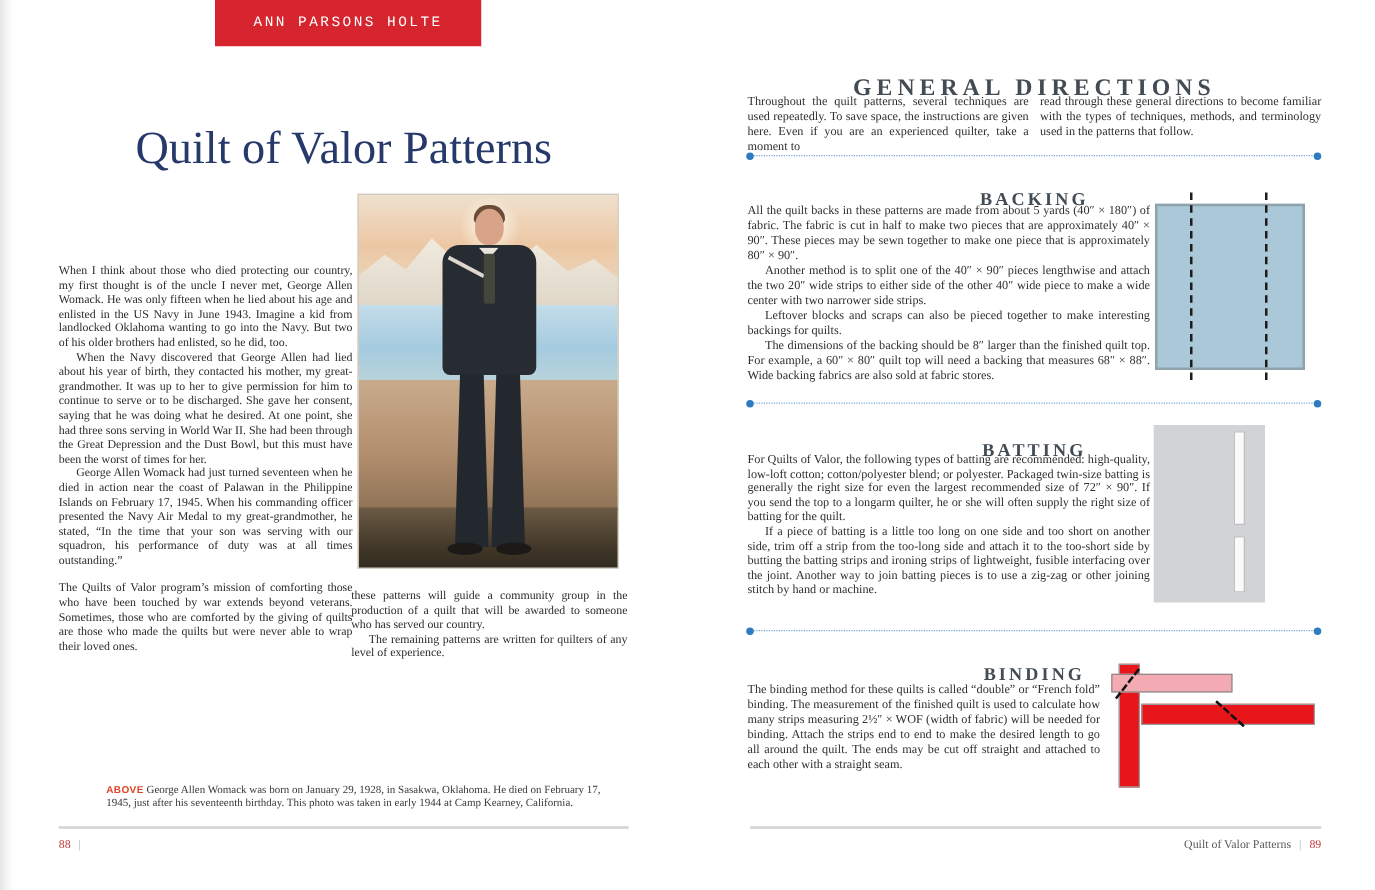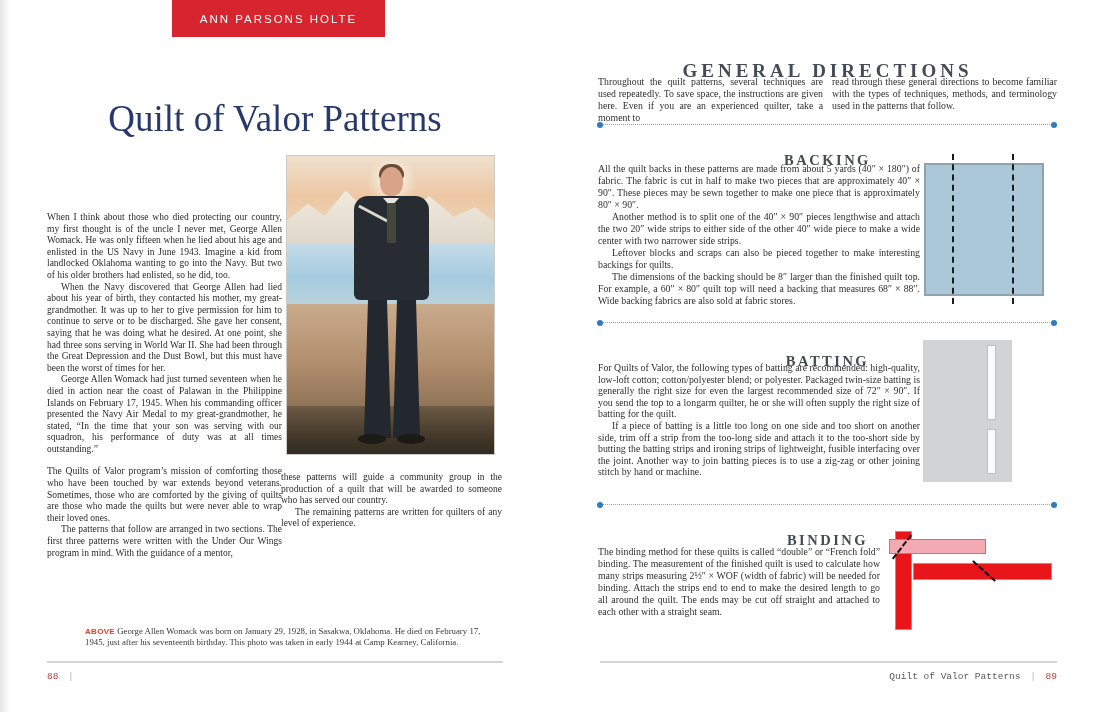--- a/index.html
+++ b/index.html
@@ -7,21 +7,21 @@
     width:1100px;height:712px;position:relative;background:#ffffff;
     font-family:"Liberation Serif",serif;color:#2b2b2b;overflow:hidden;
   }
   .abs{position:absolute;}
   
   .author-banner{
     left:172px;top:0;width:213px;height:37px;background:#d6252e;
     display:flex;align-items:center;justify-content:center;
   }
   .author-banner span{
-    font-family:Liberation Sans, sans-serif;color:#ffffff;
+    font-family:Liberation Mono, monospace;color:#ffffff;
     font-size:11.5px;letter-spacing:2px;
   }
   .book-title{
     left:30px;top:72px;width:490px;text-align:center;
     font-size:37px;color:#27396b;font-weight:normal;
   }
   .bodycol{font-size:9.5px;line-height:11.6px;text-align:justify;color:#2b2b2b;}
   .bodycol p{margin:0;}
   .bodycol p.indent{text-indent:14px;}
   .bodycol p.gap{margin-top:11px;}
@@ -31,21 +31,21 @@
     left:85px;top:626px;width:412px;text-align:left;
     font-size:8.8px;line-height:11px;color:#3a3a3a;
   }
   .caption .cap-label{
     font-family:"Liberation Sans",sans-serif;font-weight:bold;
     color:#e04326;font-size:8px;letter-spacing:.3px;
   }
   .rule{height:2px;background:#d4d4d4;}
   .rule-left{left:47px;top:661px;width:456px;}
   .rule-right{left:600px;top:661px;width:457px;}
-  .folio{font-family:Liberation Mono, monospace;font-size:9.5px;color:#8a8a8a;}
+  .folio{font-family:Liberation Serif, serif;font-size:9.5px;color:#8a8a8a;}
   .folio-left{left:47px;top:671px;}
   .folio-right{right:43px;top:671px;text-align:right;}
   .folio .pagenum{color:#c43b38;}
   .folio .sep{color:#b0b0b0;padding:0 4px;}
   .folio .ftitle{color:#5a5a5a;}
   
   .photo{
     left:286px;top:155px;width:209px;height:300px;overflow:hidden;
     border:1px solid #cfcac2;box-sizing:border-box;background:#e8d7c2;
   }
@@ -131,21 +131,20 @@
   <span>ANN PARSONS HOLTE</span>
 </div>
 
 <h1 class="abs book-title">Quilt of Valor Patterns</h1>
 
 <div class="abs bodycol col1">
   <p>When I think about those who died protecting our country, my first thought is of the uncle I never met, George Allen Womack. He was only fifteen when he lied about his age and enlisted in the US Navy in June 1943. Imagine a kid from landlocked Oklahoma wanting to go into the Navy. But two of his older brothers had enlisted, so he did, too.</p>
   <p class="indent">When the Navy discovered that George Allen had lied about his year of birth, they contacted his mother, my great-grandmother. It was up to her to give permission for him to continue to serve or to be discharged. She gave her consent, saying that he was doing what he desired. At one point, she had three sons serving in World War II. She had been through the Great Depression and the Dust Bowl, but this must have been the worst of times for her.</p>
   <p class="indent">George Allen Womack had just turned seventeen when he died in action near the coast of Palawan in the Philippine Islands on February 17, 1945. When his commanding officer presented the Navy Air Medal to my great-grandmother, he stated, “In the time that your son was serving with our squadron, his performance of duty was at all times outstanding.”</p>
   <p class="gap">The Quilts of Valor program’s mission of comforting those who have been touched by war extends beyond veterans. Sometimes, those who are comforted by the giving of quilts are those who made the quilts but were never able to wrap their loved ones.</p>
-  <p class="indent">The patterns that follow are arranged in two sections. The first three patterns were written with the Under Our Wings program in mind. With the guidance of a mentor,</p>
 </div>
 
 <div class="abs photo">
   <div class="ph ph-sky"></div>
   <div class="ph ph-mtn"></div>
   <div class="ph ph-water"></div>
   <div class="ph ph-sand"></div>
   <div class="ph ph-ground"></div>
   <div class="ph ph-halo"></div>
   <div class="ph ph-leg l"></div>

